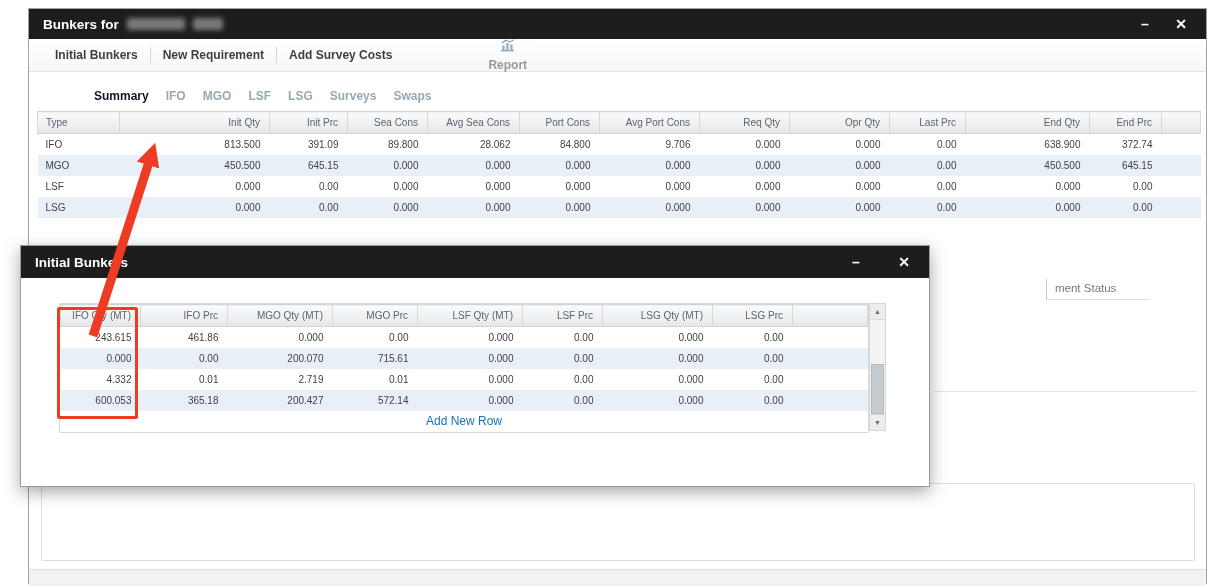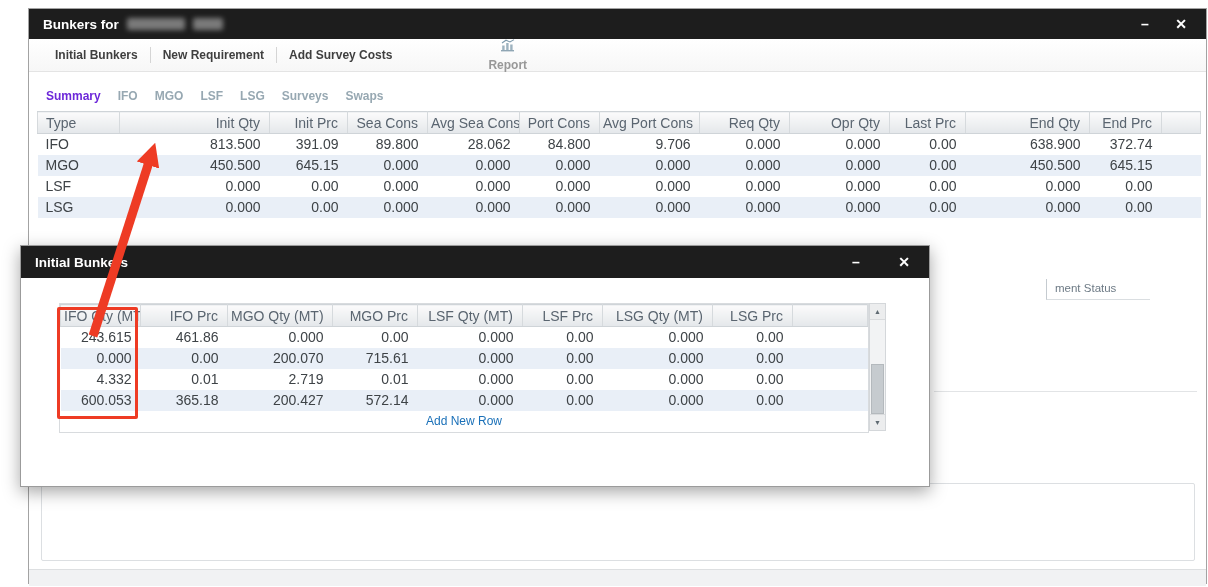--- a/index.html
+++ b/index.html
@@ -28,24 +28,24 @@
              display:flex; align-items:center; padding-left:14px; }
   .tb-item { font-size:12px; font-weight:bold; color:#3f3f3f; padding:0 12px; white-space:nowrap; }
   .tb-sep { width:1px; height:16px; background:#d5d5d5; }
   .report-group { display:flex; align-items:center; gap:6px; margin-left:84px;flex-direction:column; }
   .report-label { font-size:12px; font-weight:bold; color:#989898; }
 
   
   .tabs { position:absolute; left:0; top:63px; right:0; height:39px;
           display:flex; align-items:flex-end; gap:17px; padding:0 0 8px 17px; }
   .tab { font-size:12px; font-weight:bold; color:#97a8b2; white-space:nowrap; cursor:default; }
-  .tab.active { color:#6d28d9; }
-
-  
-  table.grid { border-collapse:collapse; table-layout:fixed; width:100%; font-size:14px; }
+  .tab.active { color:#0f172a;margin-left:48px; }
+
+  
+  table.grid { border-collapse:collapse; table-layout:fixed; width:100%; font-size:10px; }
   .grid th { height:22px; background:linear-gradient(#fbfbfb,#e4e7ea);
              border-top:1px solid #cfd4d8; border-bottom:1px solid #cfd4d8; border-right:1px solid #d6dadd;
              color:#5a6570; font-weight:normal; text-align:right;
              padding:0 9px 0 3px; white-space:nowrap; overflow:hidden; }
   .grid th:first-child { border-left:1px solid #d6dadd; }
   .grid td { height:21px; text-align:right; padding:0 9px 0 3px; color:#3e4347;
              white-space:nowrap; overflow:hidden; }
   .grid tbody tr:nth-child(even) { background:#e9eff7; }
   .summary-grid th:first-child, .summary-grid td:first-child { text-align:left; padding-left:8px; }
   .summary-wrap { position:absolute; left:8px; top:102px; width:1164px; }

